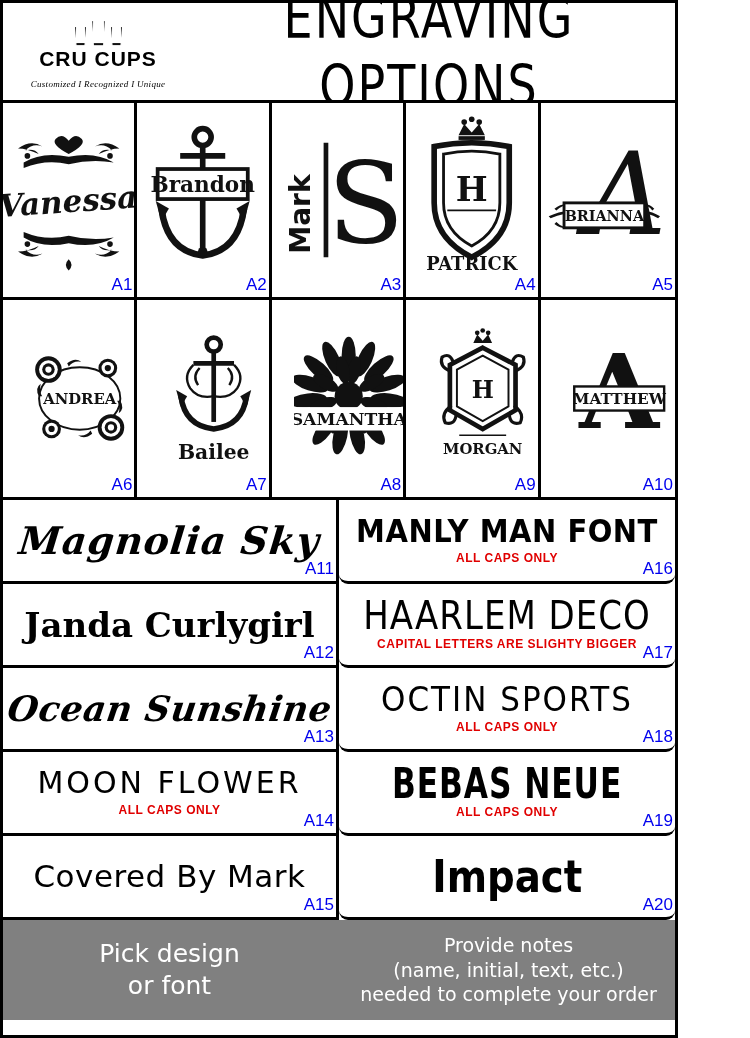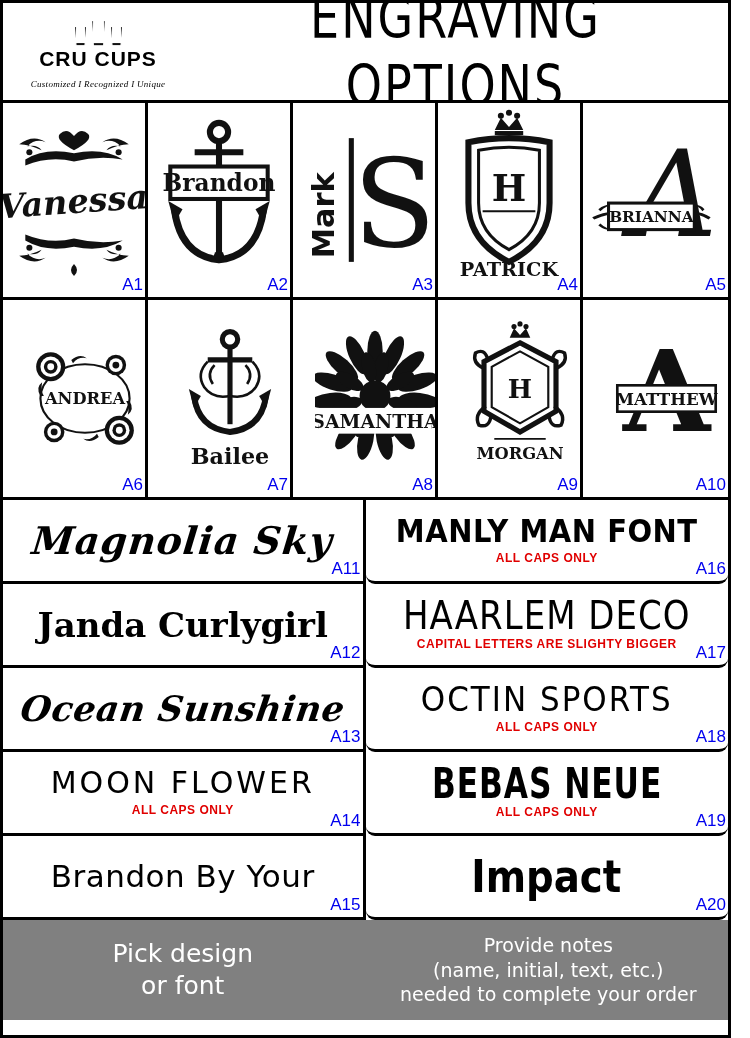--- a/index.html
+++ b/index.html
@@ -3,21 +3,21 @@
 <meta charset="utf-8">
 <style>
   * { box-sizing: border-box; }
   html, body {
     margin: 0; padding: 0;
     background: #ffffff;
     font-family: "Liberation Sans", sans-serif;
   }
   .page {
     position: relative;
-    width: 731px;
+    width: 678px;
     height: 1038px;
     background: #ffffff;
     border: 3px solid #000;
     overflow: hidden;
   }
 
   
   .header {
     position: relative;
     height: 100px;
@@ -478,21 +478,21 @@
       <div class="code">A14</div>
     </div>
 
     <div class="font-cell">
       <div class="font-sample f-bebas">BEBAS NEUE</div>
       <div class="allcaps">ALL CAPS ONLY</div>
       <div class="code">A19</div>
     </div>
 
     <div class="font-cell">
-      <div class="font-sample f-covered">Brandon By Your</div>
+      <div class="font-sample f-covered">Covered By Mark</div>
       <div class="code">A15</div>
     </div>
 
     <div class="font-cell">
       <div class="font-sample f-impact">Impact</div>
       <div class="code">A20</div>
     </div>
   </div>
 
   <div class="footer">

